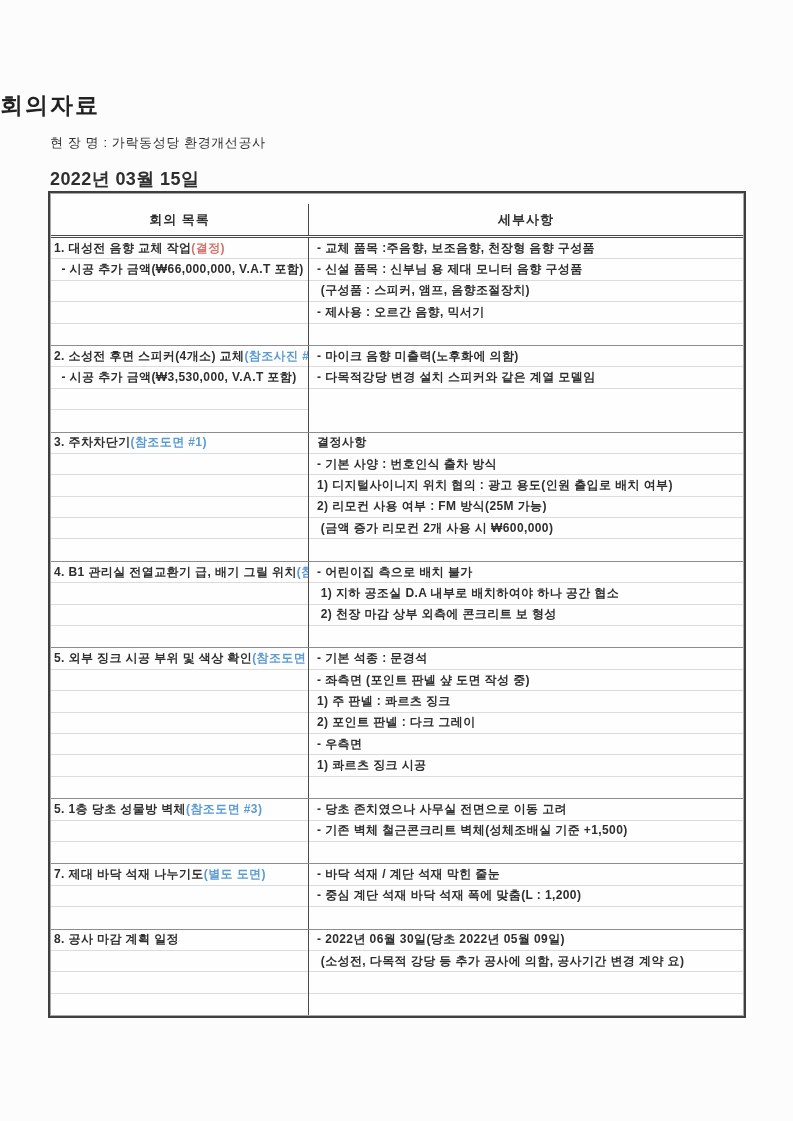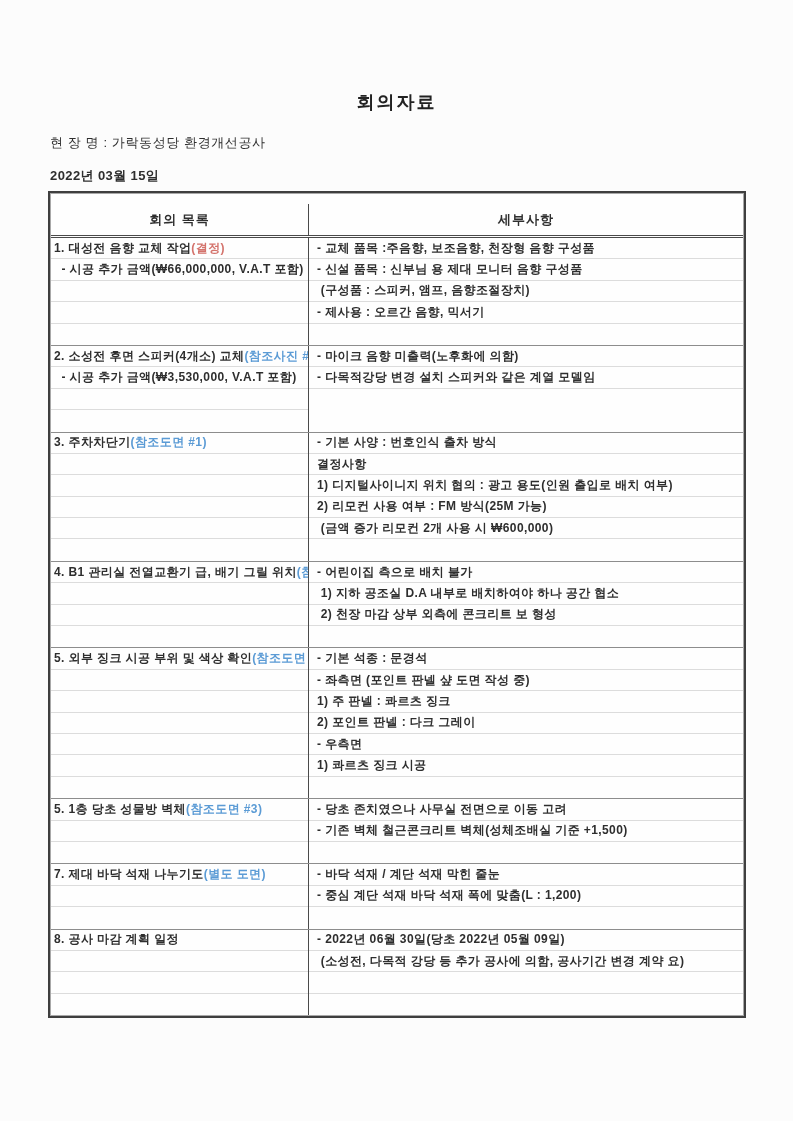--- a/index.html
+++ b/index.html
@@ -10,31 +10,30 @@
   }
   .paper {
     position:relative;
     width:793px; height:1121px;
     background:#fcfcfc;
     overflow:hidden;
     color:var(--ink,#2e2e2e);
   }
   .doc-title {
     position:absolute; top:90px; left:0; width:100%;
-    text-align:center;
-    font-size:18px; font-weight:700; letter-spacing:2px;
+    font-size:23px; font-weight:700; letter-spacing:2px;
     color:#222;
   }
   .site-line {
     position:absolute; top:134px; left:50px;
     font-size:13px; font-weight:400; letter-spacing:0.6px;
   }
   .date-line {
     position:absolute; top:167px; left:50px;
-    font-size:13px; font-weight:700; letter-spacing:0.4px;
+    font-size:18px; font-weight:700; letter-spacing:0.4px;
   }
   .meeting-table {
     position:absolute; top:191px; left:48px; width:698px;
     border:2px solid #3f3f3f;
     background:#fefefe;
     box-sizing:border-box;
   }
   .table-inner { border:1px solid #a8a8a8; }
   .t-header {
     display:flex; height:31px;
@@ -111,22 +110,22 @@
           <div class="section">
             <div class="s-col left">
               <div class="line"><span class="seg">3. 주차차단기</span><span class="seg seg-blue">(참조도면 #1)</span></div>
               <div class="line"></div>
               <div class="line"></div>
               <div class="line"></div>
               <div class="line"></div>
               <div class="line"></div>
             </div>
             <div class="s-col right">
+              <div class="line"><span class="seg">결정사항</span></div>
               <div class="line"><span class="seg">- 기본 사양 : 번호인식 출차 방식</span></div>
-              <div class="line"><span class="seg">결정사항</span></div>
               <div class="line"><span class="seg">1) 디지털사이니지 위치 협의 : 광고 용도(인원 출입로 배치 여부)</span></div>
               <div class="line"><span class="seg">2) 리모컨 사용 여부 : FM 방식(25M 가능)</span></div>
               <div class="line"><span class="seg"> (금액 증가 리모컨 2개 사용 시 ₩600,000)</span></div>
               <div class="line"></div>
             </div>
           </div>
           <div class="section">
             <div class="s-col left">
               <div class="line"><span class="seg">4. B1 관리실 전열교환기 급, 배기 그릴 위치</span><span class="seg seg-blue">(참조사진 #2)</span></div>
               <div class="line"></div>

